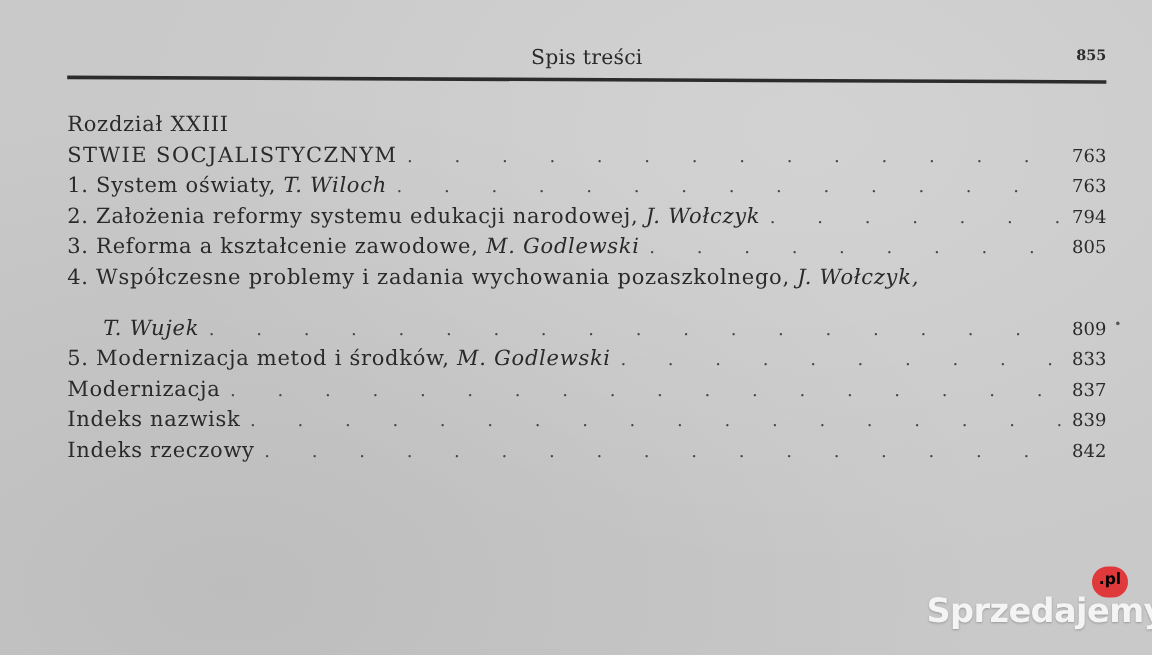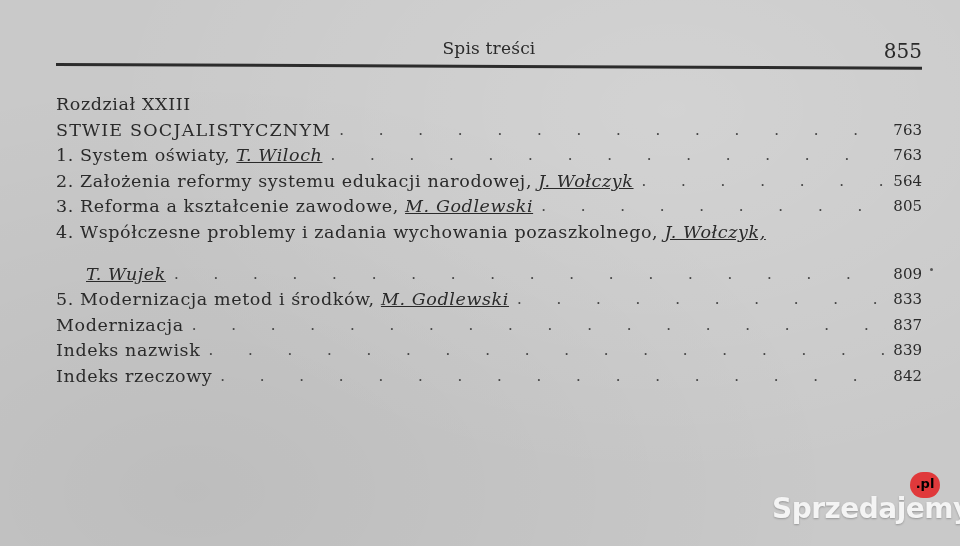--- a/index.html
+++ b/index.html
@@ -15,40 +15,40 @@
     }
     .page { position: absolute; left: 0; top: 0; width: 960px; height: 546px; }
     .running-head {
       position: absolute; left: 56px; top: 38px; width: 866px; height: 22px;
     }
     .running-title {
       position: absolute; left: 0; right: 0; text-align: center;
       font-size: 17px; letter-spacing: 0.2px; top: 0;
     }
     .running-page {
-      position: absolute; right: 0; top: 1px; font-size: 20px; font-weight: normal;
+      position: absolute; right: 0; top: 1px; font-size: 12px; font-weight: bold;
     }
     .rule {
       position: absolute; left: 56px; top: 63px; width: 866px; height: 3px;
       background: #2c2c2c; transform: rotate(0.25deg); transform-origin: left center;
     }
     .toc { position: absolute; left: 56px; top: 92px; width: 866px; }
     .line {
       position: relative; height: 25.6px; line-height: 25.6px;
       font-size: 17.5px; white-space: nowrap; display: flex; align-items: center;
     }
     .line .text { flex: 0 0 auto; letter-spacing: 0.6px; }
     .line .text.caps { letter-spacing: 1.2px; }
     .line .dots {
       flex: 1 1 auto; overflow: hidden; margin: 0 8px; letter-spacing: 15px;
       color: #444; font-size: 15px;
     }
     .line .pg { flex: 0 0 auto; font-size: 15px; font-weight: normal; min-width: 30px; text-align: right; }
     .indent { padding-left: 30px; margin-top: 16px; }
-    .author { font-style: italic; text-decoration: underline; }
+    .author { font-style: italic; }
     .watermark {
       position: absolute; left: 772px; top: 492px; height: 40px;
       font-family: "DejaVu Sans", "Liberation Sans", sans-serif; font-weight: bold;
       font-size: 28px; color: #f4f4f4; letter-spacing: -0.5px;
       text-shadow: 0 1px 2px rgba(0,0,0,0.25);
     }
     .wm-badge {
       position: absolute; left: 910px; top: 472px; width: 30px; height: 26px;
       border-radius: 13px; background: #e0393b; color: #000000;
       font-family: "DejaVu Sans", "Liberation Sans", sans-serif; font-weight: bold;
@@ -79,21 +79,21 @@
     </div>
 
     <div class="line">
       <span class="text"><span>1.</span> <span>System oświaty, </span><span class="author">T. Wiloch</span></span>
       <span class="dots">. . . . . . . . . . . . . . . . . . . . . . . . . . . . . . . . . . . . . . . . .</span>
       <span class="pg">763</span>
     </div>
     <div class="line">
       <span class="text"><span>2.</span> <span>Założenia reformy systemu edukacji narodowej, </span><span class="author">J. Wołczyk</span></span>
       <span class="dots">. . . . . . . . . . . . . . . . . . . . . . . . . . . . . . . . . . . . . . . . .</span>
-      <span class="pg">564</span>
+      <span class="pg">794</span>
     </div>
     <div class="line">
       <span class="text"><span>3.</span> <span>Reforma a kształcenie zawodowe, </span><span class="author">M. Godlewski</span></span>
       <span class="dots">. . . . . . . . . . . . . . . . . . . . . . . . . . . . . . . . . . . . . . . . .</span>
       <span class="pg">805</span>
     </div>
     <div class="line">
       <span class="text"><span>4.</span> <span>Współczesne problemy i zadania wychowania pozaszkolnego, </span><span class="author">J. Wołczyk,</span></span>
     </div>
     <div class="line indent">

